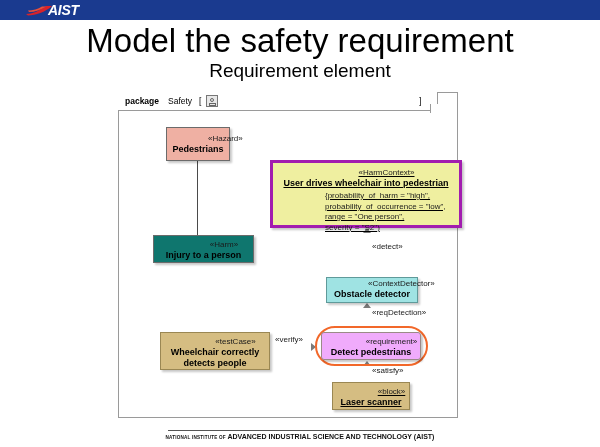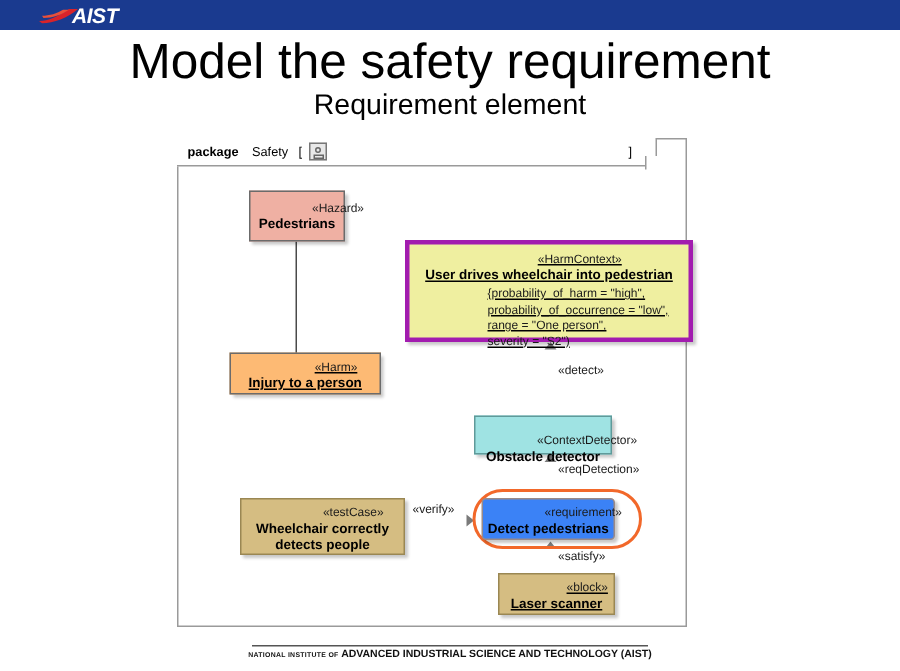--- a/index.html
+++ b/index.html
@@ -167,58 +167,57 @@
 
   .n-hazard {
     left: 48px; top: 35px;
     width: 64px; height: 34px;
     background: #efb0a3;
     padding-top: 5px;
   }
   .n-harm {
     left: 35px; top: 143px;
     width: 101px; height: 28px;
-    background: #fdba74;
+    background: #0f766e;
     padding-top: 3px;
-    text-decoration: underline;
   }
   .n-harmcontext {
     left: 152px; top: 68px;
     width: 192px; height: 68px;
     background: #efefa0;
     padding-top: 4px;
     border: 3px solid #a21caf;
     text-decoration: underline;
   }
   .n-harmcontext .props {
     margin: 2px 0 0 52px;
     text-align: left;
     font-size: 8px;
     color: #1a1a1a;
     line-height: 10.5px;
     font-family: "Liberation Sans", sans-serif;
   }
   .n-ctxdetector {
-    left: 198px; top: 185px;
+    left: 208px; top: 185px;
     width: 92px; height: 26px;
     background: #9fe3e3;
-    padding-top: 10px;
+    padding-top: 0;
     border: 1px solid #5f9a9a;
   }
   .n-testcase {
     left: 42px; top: 240px;
     width: 110px; height: 38px;
     background: #d5bd82;
     padding-top: 3px;
     border: 1px solid #9a8753;
   }
   .n-requirement {
     left: 203px; top: 240px;
-    width: 89px; height: 28px;
-    background: #3b82f6;
+    width: 100px; height: 28px;
+    background: #f0abfc;
     padding-top: 3px;
     border: 1px solid #9a8a88;
     border-radius: 3px;
   }
   .n-block {
     left: 214px; top: 290px;
     width: 78px; height: 28px;
     background: #d5bd82;
     padding-top: 3px;
     border: 1px solid #9a8753;

